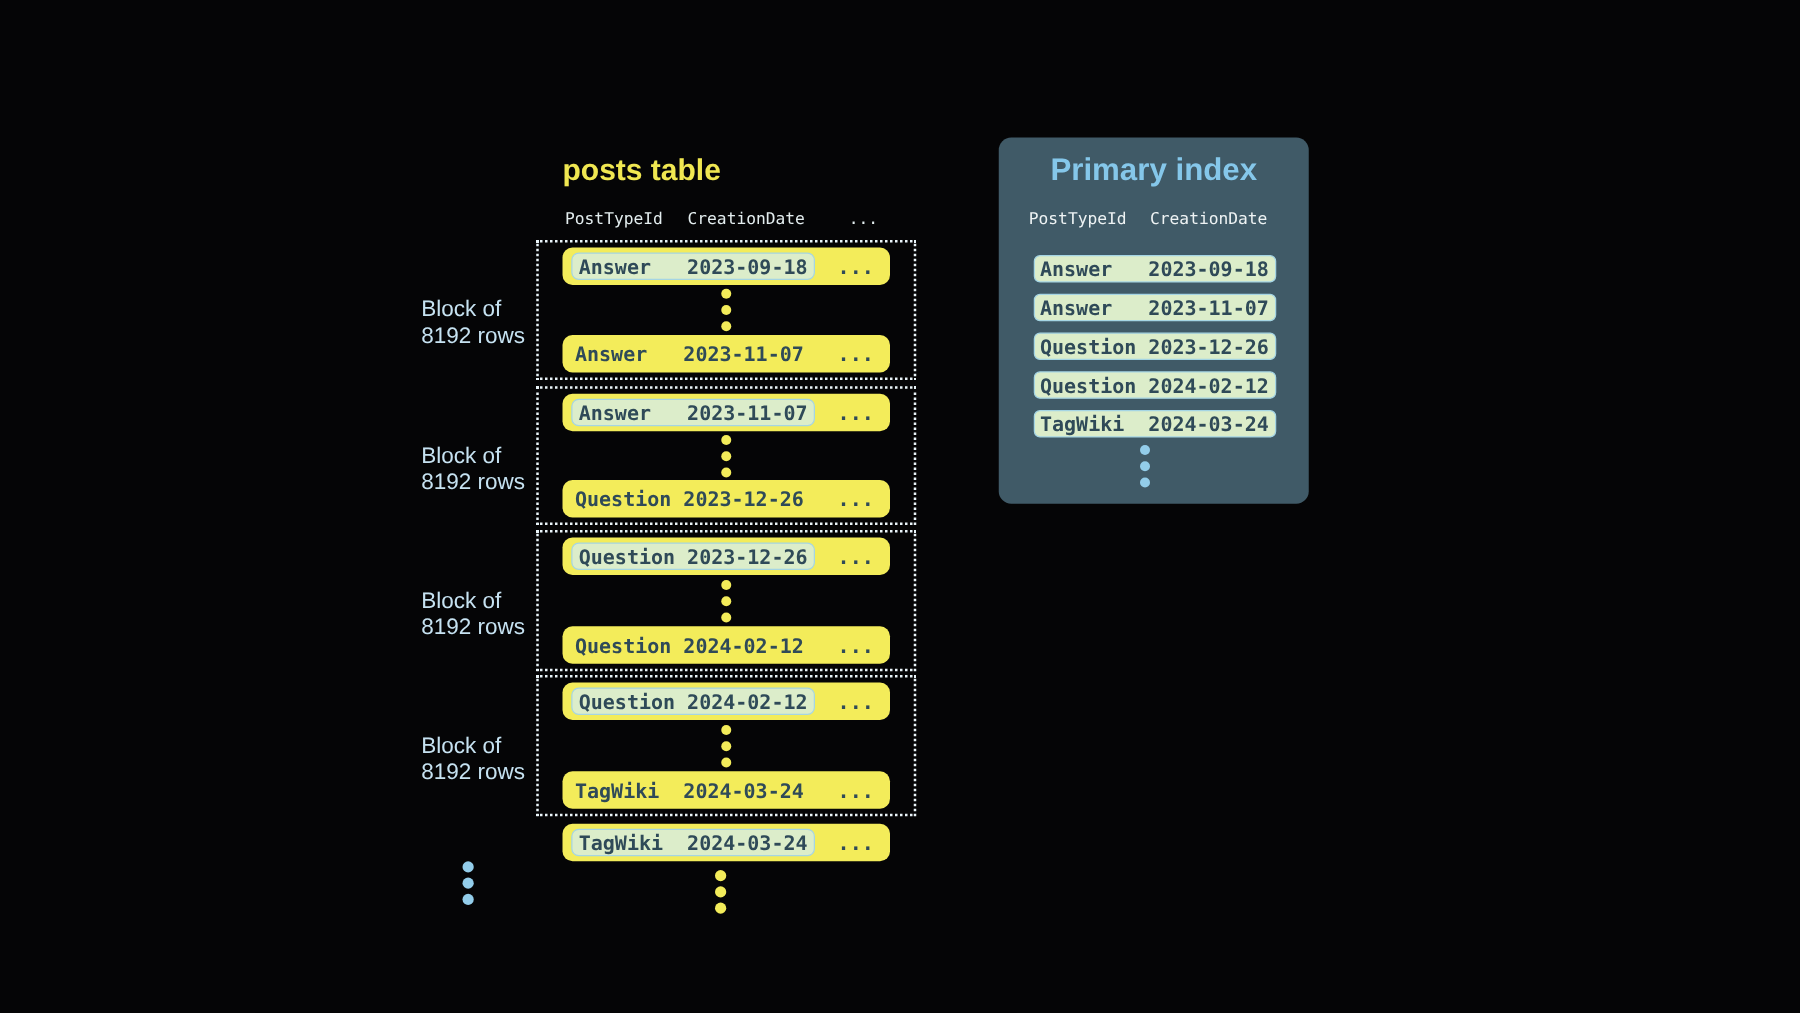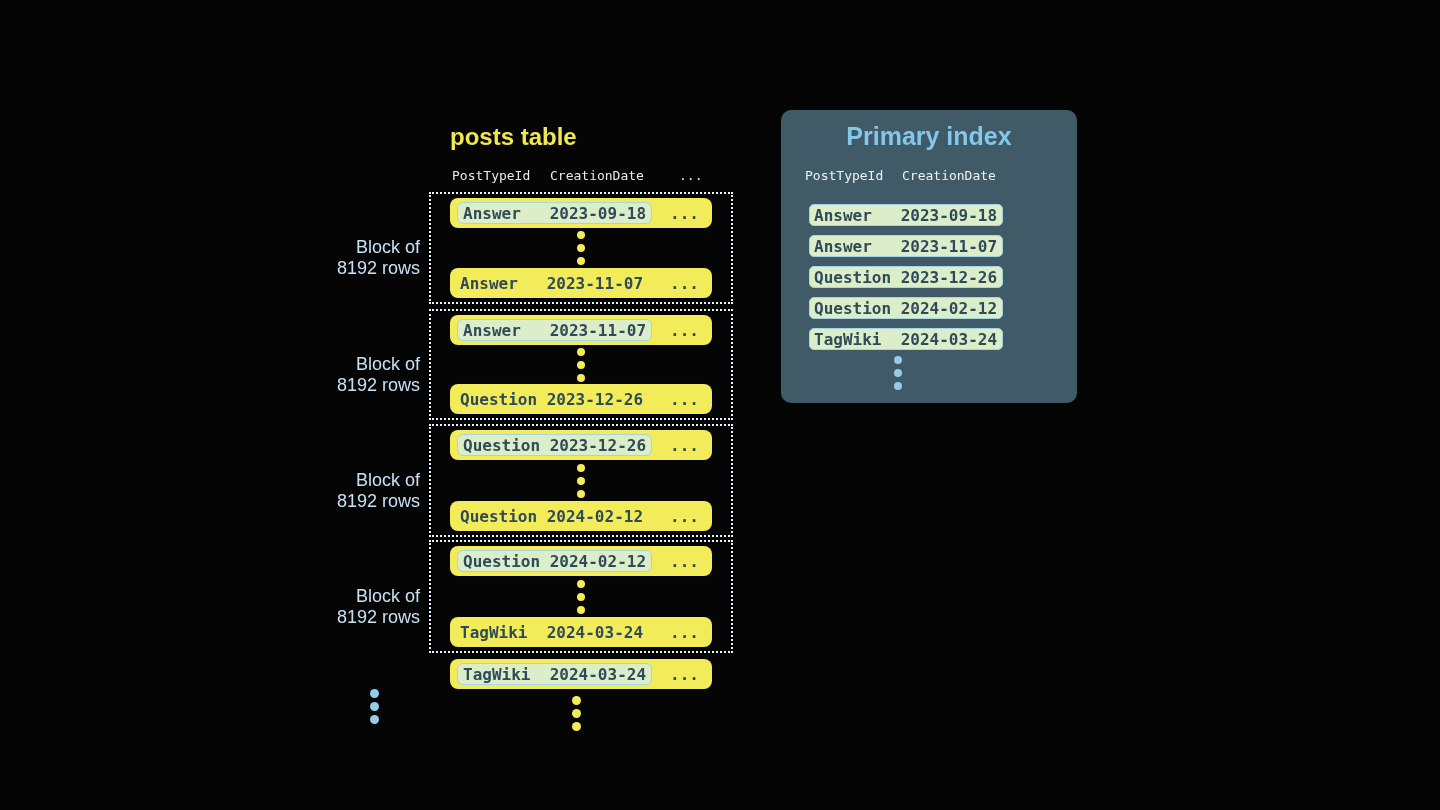--- a/index.html
+++ b/index.html
@@ -43,21 +43,21 @@
     justify-content:space-between;padding:4px 0;
   }
   .block-1{top:192px;height:112px;}
   .block-2{top:309px;height:111px;}
   .block-3{top:424px;height:113px;}
   .block-4{top:540px;height:113px;}
 
   .block-label{
     position:absolute;right:calc(100% + 11px);top:50%;
     transform:translateY(calc(-50% + 10px));
-    text-align:right;color:var(--label);font-size:18px;line-height:21px;white-space:nowrap;
+    color:var(--label);font-size:18px;line-height:21px;white-space:nowrap;
   }
 
   .trow{
     position:relative;width:262px;height:30px;background:var(--yellow);
     border-radius:8px;display:flex;align-items:center;
     padding:0 13px 0 7px;
     font-family:"DejaVu Sans Mono",monospace;font-size:16px;font-weight:bold;
     color:var(--row-text);
   }
   .trow .plain{white-space:pre;padding-left:3px;}
@@ -74,21 +74,21 @@
   .vdots.in-block i{width:8px;height:8px;background:var(--yellow);margin:2.5px 0;}
   .vdots.yellow-bottom{position:absolute;left:572px;top:694px;}
   .vdots.yellow-bottom i{width:9px;height:9px;background:var(--yellow);margin:2px 0;}
   .vdots.blue-left{position:absolute;left:370px;top:687px;}
   .vdots.blue-left i{width:9px;height:9px;background:var(--dot-blue);margin:2px 0;}
   .vdots.blue-panel{position:absolute;left:113px;top:243px;}
   .vdots.blue-panel i{width:8px;height:8px;background:var(--dot-blue);margin:2.5px 0;}
 
   
   .panel{
-    position:absolute;left:781px;top:110px;width:296px;height:293px;
+    position:absolute;left:799px;top:110px;width:248px;height:293px;
     background:var(--panel);border-radius:10px;
   }
   .panel-title{
     position:absolute;top:12px;left:0;width:100%;text-align:center;
     color:var(--panel-title);font-size:25px;font-weight:600;
   }
   .panel-header{
     position:absolute;top:58px;left:0;width:100%;height:17px;
     color:#eef3f4;font-family:"DejaVu Sans Mono",monospace;font-size:13px;
   }

